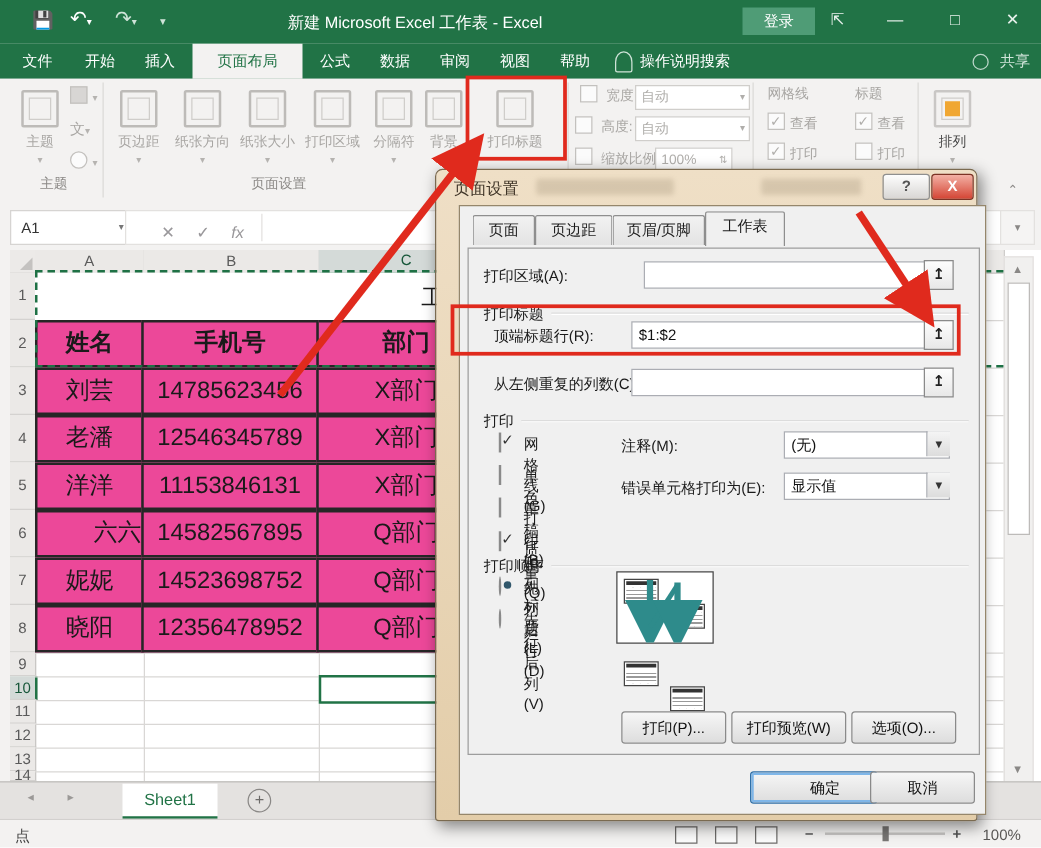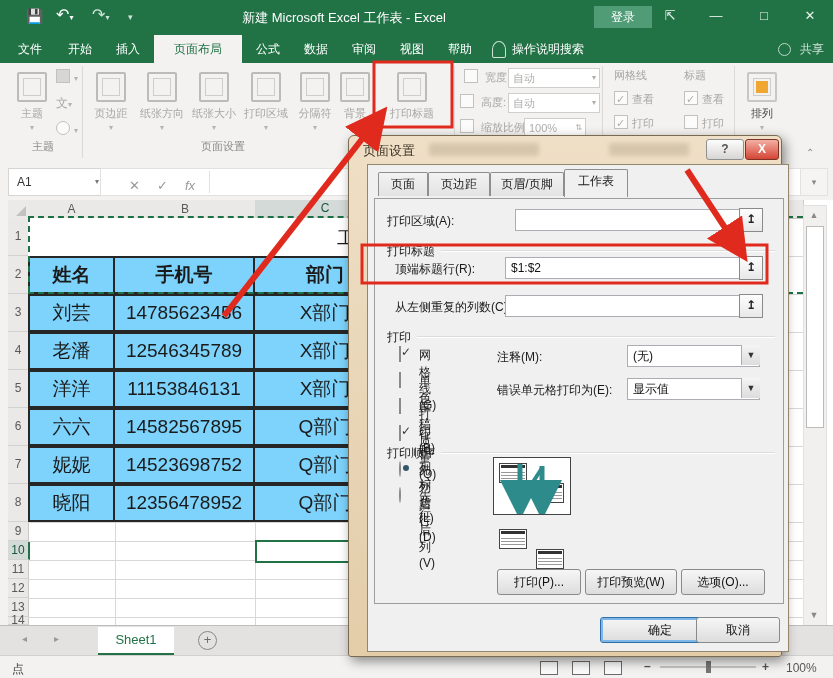--- a/index.html
+++ b/index.html
@@ -3,21 +3,21 @@
 <meta charset="utf-8">
 <style>
   html,body{margin:0;padding:0;}
   body{font-family:"Liberation Sans","DejaVu Sans",sans-serif;font-size:12px;color:#262626;}
   #app{position:relative;width:833px;height:678px;background:#f3f2f1;overflow:hidden;}
   .abs{position:absolute;}
   
   .titlebar{left:0;top:0;width:833px;height:35px;background:#217346;color:#fff;}
   .qat-icon{color:#cfe3d8;font-size:14px;top:8px;}
   .qat-undo{color:#ffffff;}
-  .title-text{top:9px;left:0;width:664px;text-align:center;color:#fff;font-size:13px;pointer-events:none;margin-left:12px;}
+  .title-text{top:9px;left:0;width:664px;text-align:center;color:#fff;font-size:13px;pointer-events:none;}
   .login-btn{top:6px;left:594px;width:58px;height:22px;background:#4f9c76;color:#fff;text-align:center;line-height:22px;font-size:12px;}
   .winctl{top:8px;color:#e8f1ec;font-size:13px;width:20px;text-align:center;}
   
   .tabrow{left:0;top:35px;width:833px;height:28px;background:#217346;}
   .rtab{top:0;height:28px;line-height:28px;color:#fff;font-size:12px;text-align:center;}
   .rtab.active{background:#f3f2f1;color:#217346;}
   .searchlbl{color:#fff;}
   .sharelbl{color:#cfe3d8;}
   
   .ribbon{left:0;top:63px;width:833px;height:101px;background:#f3f2f1;border-bottom:1px solid #d2d0ce;}
@@ -39,21 +39,21 @@
   .fico{top:9px;color:#9a989b;font-size:13px;}
   
   .sheetarea{left:0;top:200px;width:833px;height:425px;background:#fff;}
   .corner{left:8px;top:0;width:20px;height:18px;background:#eceae8;border-right:1px solid #c9c7c5;border-bottom:1px solid #c9c7c5;}
   .corner:after{content:"";position:absolute;right:2px;bottom:2px;border-left:10px solid transparent;border-bottom:10px solid #c4c2c0;}
   .colhdr{top:0;height:18px;background:#ebe9e7;border-right:1px solid #cfcdcb;border-bottom:1px solid #c9c7c5;color:#5a5a5a;text-align:center;line-height:18px;font-size:12px;}
   .colhdr.sel{background:#d4dad8;border-bottom:2px solid #217346;color:#17573a;line-height:16px;}
   .rowhdr{left:8px;width:20px;background:#ebe9e7;border-right:1px solid #c9c7c5;border-bottom:1px solid #d4d2d0;color:#5a5a5a;text-align:center;font-size:12px;}
   .rowhdr.sel{background:#d4dad8;border-right:2px solid #217346;color:#17573a;}
   .gline{background:#d9d7d5;}
-  .tcell{border:2px solid #262626;background:#7dd3fc;text-align:center;color:#1a1a1a;}
+  .tcell{border:2px solid #262626;background:#ec4899;text-align:center;color:#1a1a1a;}
   .ants{border-top:2px dashed #1e7145;}
   .antsv{border-left:2px dashed #1e7145;}
   
   .vscroll{left:803px;top:205px;width:22px;height:420px;background:#f1f0ef;border:1px solid #e3e1df;}
   .vthumb{left:2px;top:20px;width:16px;height:200px;background:#ffffff;border:1px solid #bdbbb9;}
   .sarrow{left:0;width:20px;text-align:center;color:#8a8886;font-size:9px;}
   .tabbar{left:0;top:625px;width:833px;height:30px;background:#e4e2e0;border-top:1px solid #bfbdbb;}
   .sheettab{left:98px;top:1px;width:76px;height:26px;background:#fff;border-bottom:3px solid #217346;color:#217346;text-align:center;line-height:26px;font-size:13px;}
   .statusbar{left:0;top:655px;width:833px;height:23px;background:#f3f2f1;border-top:1px solid #d2d0ce;color:#444;}
   .viewico{top:5px;width:16px;height:12px;border:1px solid #6d6b69;background:#fbfbfb;}
@@ -272,21 +272,21 @@
     <div id="data-rows">
         <div class="abs tcell" style="left: 28px; top: 94px; width: 83px; height: 34px; font-size: 19px; line-height: 34px;">刘芸</div>
         <div class="abs tcell" style="left: 113px; top: 94px; width: 138px; height: 34px; font-size: 19px; line-height: 34px;">14785623456</div>
         <div class="abs tcell" style="left: 253px; top: 94px; width: 140px; height: 34px; font-size: 19px; line-height: 34px;">X部门</div>
         <div class="abs tcell" style="left: 28px; top: 132px; width: 83px; height: 34px; font-size: 19px; line-height: 34px;">老潘</div>
         <div class="abs tcell" style="left: 113px; top: 132px; width: 138px; height: 34px; font-size: 19px; line-height: 34px;">12546345789</div>
         <div class="abs tcell" style="left: 253px; top: 132px; width: 140px; height: 34px; font-size: 19px; line-height: 34px;">X部门</div>
         <div class="abs tcell" style="left: 28px; top: 170px; width: 83px; height: 34px; font-size: 19px; line-height: 34px;">洋洋</div>
         <div class="abs tcell" style="left: 113px; top: 170px; width: 138px; height: 34px; font-size: 19px; line-height: 34px;">11153846131</div>
         <div class="abs tcell" style="left: 253px; top: 170px; width: 140px; height: 34px; font-size: 19px; line-height: 34px;">X部门</div>
-        <div class="abs tcell" style="left: 28px; top: 208px; width: 83px; height: 34px; font-size: 19px; line-height: 34px;">六六</div>
+        <div class="abs tcell" style="left: 28px; top: 208px; width: 83px; height: 34px; font-size: 19px; line-height: 34px; text-align: right;">六六</div>
         <div class="abs tcell" style="left: 113px; top: 208px; width: 138px; height: 34px; font-size: 19px; line-height: 34px;">14582567895</div>
         <div class="abs tcell" style="left: 253px; top: 208px; width: 140px; height: 34px; font-size: 19px; line-height: 34px;">Q部门</div>
         <div class="abs tcell" style="left: 28px; top: 246px; width: 83px; height: 34px; font-size: 19px; line-height: 34px;">妮妮</div>
         <div class="abs tcell" style="left: 113px; top: 246px; width: 138px; height: 34px; font-size: 19px; line-height: 34px;">14523698752</div>
         <div class="abs tcell" style="left: 253px; top: 246px; width: 140px; height: 34px; font-size: 19px; line-height: 34px;">Q部门</div>
         <div class="abs tcell" style="left: 28px; top: 284px; width: 83px; height: 34px; font-size: 19px; line-height: 34px;">晓阳</div>
         <div class="abs tcell" style="left: 113px; top: 284px; width: 138px; height: 34px; font-size: 19px; line-height: 34px;">12356478952</div>
         <div class="abs tcell" style="left: 253px; top: 284px; width: 140px; height: 34px; font-size: 19px; line-height: 34px;">Q部门</div>
       </div>
 

